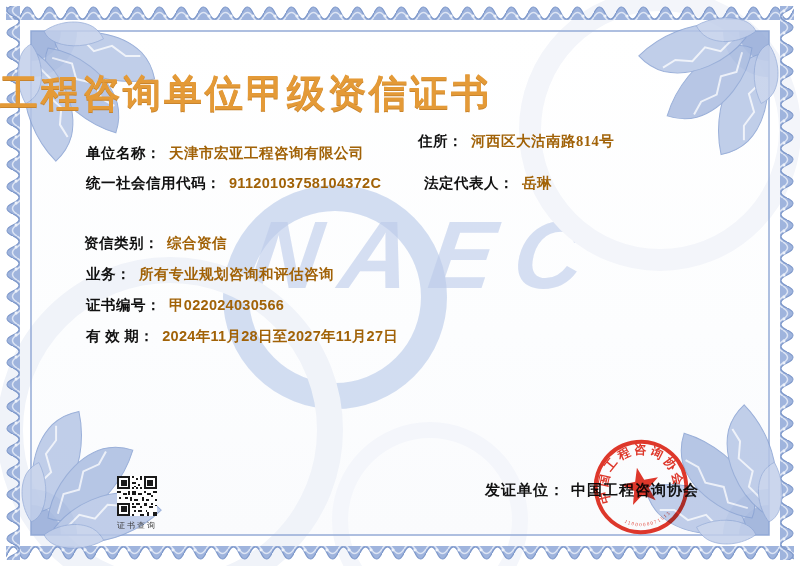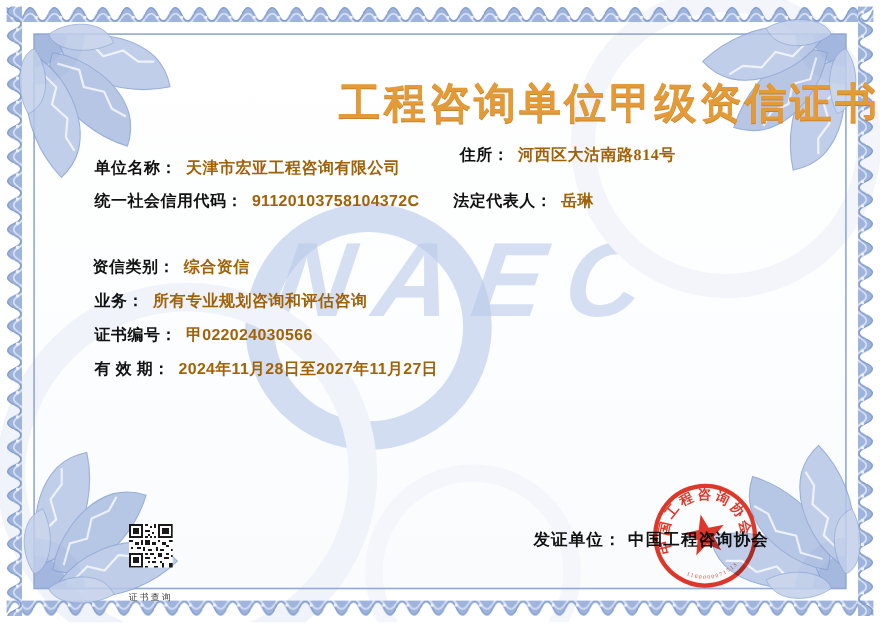--- a/index.html
+++ b/index.html
@@ -14,34 +14,34 @@
   .wm-ring{position:absolute;left:223px;top:185px;width:224px;height:224px;
        border:26px solid rgba(199,212,238,0.8);border-radius:50%;box-sizing:border-box;}
   .wm-text{position:absolute;left:252px;top:202px;
        font-family:"Liberation Sans","DejaVu Sans",sans-serif;
        font-style:italic;font-weight:700;font-size:96px;line-height:1.1;
        color:rgba(186,201,233,0.60);letter-spacing:20px;transform:skewX(-8deg);}
 
   .frame{position:absolute;left:0;top:0;z-index:2;pointer-events:none;}
 
   
-  .title{position:absolute;left:0;top:68px;width:100%;margin:0;text-align:right;
+  .title{position:absolute;left:0;top:68px;width:100%;margin:0;text-align:left;
        font-size:38px;font-weight:700;letter-spacing:3px;color:#e49a37;
        text-shadow:0 1px 0 #c8842d;z-index:3;}
 
   
   .row{position:absolute;display:flex;gap:8px;white-space:nowrap;z-index:3;
        font-size:14.5px;line-height:20px;color:#141414;font-weight:600;letter-spacing:0.5px;}
   .lbl{color:#111;text-align:right;}
   .val{color:#a16207;}
   .val.num{font-family:"Liberation Sans","DejaVu Sans",sans-serif;font-weight:700;letter-spacing:0.3px;}
 
   
   .qr-block{position:absolute;left:115px;top:476px;width:44px;text-align:center;z-index:3;}
-  .qr-caption{margin-top:16px;font-size:8px;letter-spacing:2px;color:#3a3a3a;}
+  .qr-caption{margin-top:0;font-size:8px;letter-spacing:2px;color:#3a3a3a;}
 
   
   .issuer-row{position:absolute;left:485px;top:481px;display:flex;gap:6px;z-index:3;
        font-size:15px;font-weight:600;color:#111;white-space:nowrap;letter-spacing:1px;}
 
   
   .seal{position:absolute;left:582px;top:428px;z-index:4;transform:rotate(-12deg);
        mix-blend-mode:multiply;opacity:0.93;}
 </style>
 </head>
@@ -138,21 +138,21 @@
   </div>
   <div class="row" style="left:86px;top:326px">
     <span class="lbl">有 效 期：</span>
     <span class="val num">2024年11月28日至2027年11月27日</span>
   </div>
 
   <div class="row" style="left:418px;top:131px">
     <span class="lbl">住所：</span>
     <span class="val">河西区大沽南路814号</span>
   </div>
-  <div class="row" style="left:412px;top:173px">
+  <div class="row" style="left:424px;top:173px">
     <span class="lbl">法定代表人：</span>
     <span class="val">岳琳</span>
   </div>
 
   <div class="qr-block">
     <svg width="40" height="40" viewBox="0 0 21 21" shape-rendering="crispEdges">
       <rect x="0" y="0" width="21" height="21" fill="#ffffff"></rect>
       <g fill="#1a1a1a">
         <rect x="0" y="0" width="7" height="7"></rect>
           <rect x="14" y="0" width="7" height="7"></rect>

